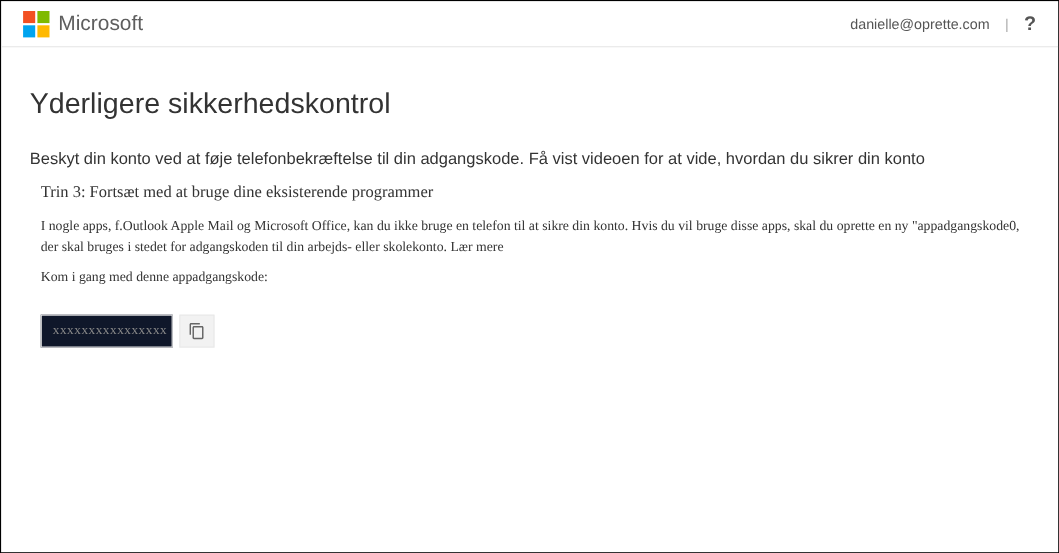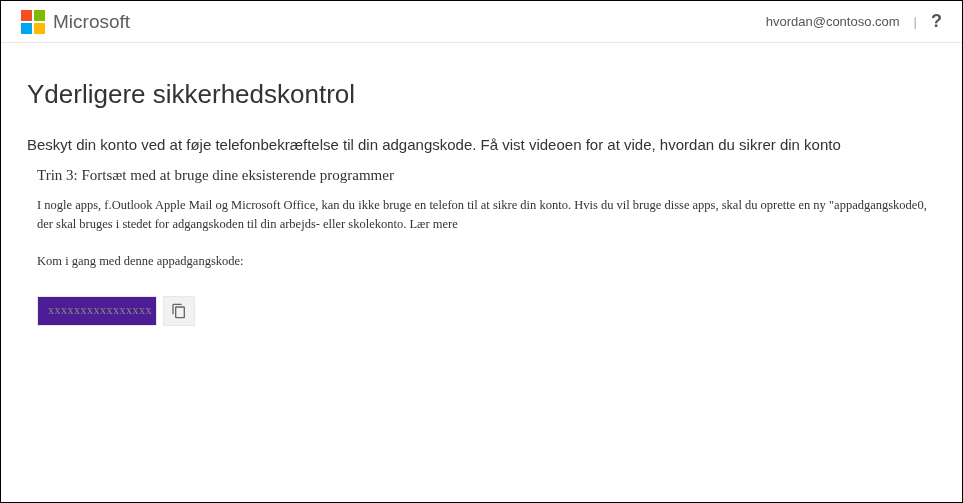--- a/index.html
+++ b/index.html
@@ -83,35 +83,35 @@
     .step-heading {
       font-size: 15px;
       color: #333;
       font-weight: 400;
       margin-bottom: 12px;
     }
     .step-body {
       font-size: 12.5px;
       color: #333;
       line-height: 1.5;
-      margin-bottom: 20px;
+      margin-bottom: 10px;
       max-width: 900px;
     }
     .getstarted {
       font-size: 12.5px;
       color: #333;
       margin-bottom: 27px;
     }
     .password-row {
       display: flex;
       align-items: stretch;
       gap: 6px;
     }
     .app-password {
-      background: #4c1d95;
+      background: #0f172a;
       border: 1px solid #e8e8e8;
       color: #888;
       font-size: 12px;
       padding: 0 10px;
       width: 120px;
       height: 30px;
       display: flex;
       align-items: center;
       letter-spacing: 0.5px;
     }
@@ -148,21 +148,21 @@
   <div class="header-left">
     <div class="ms-logo">
       <div class="sq1"></div>
         <div class="sq2"></div>
         <div class="sq3"></div>
         <div class="sq4"></div>
     </div>
     <span class="brand-text">Microsoft</span>
   </div>
   <div class="header-right">
-    <span>hvordan@contoso.com</span>
+    <span>danielle@oprette.com</span>
     <span class="divider">|</span>
     <span class="help">?</span>
   </div>
 </div>
 
 <div class="content">
   <h1 class="page-title">Yderligere sikkerhedskontrol</h1>
   <p class="subtitle">Beskyt din konto ved at føje telefonbekræftelse til din adgangskode. Få vist videoen for at vide, hvordan du sikrer din konto</p>
 
   <div class="step-section">

